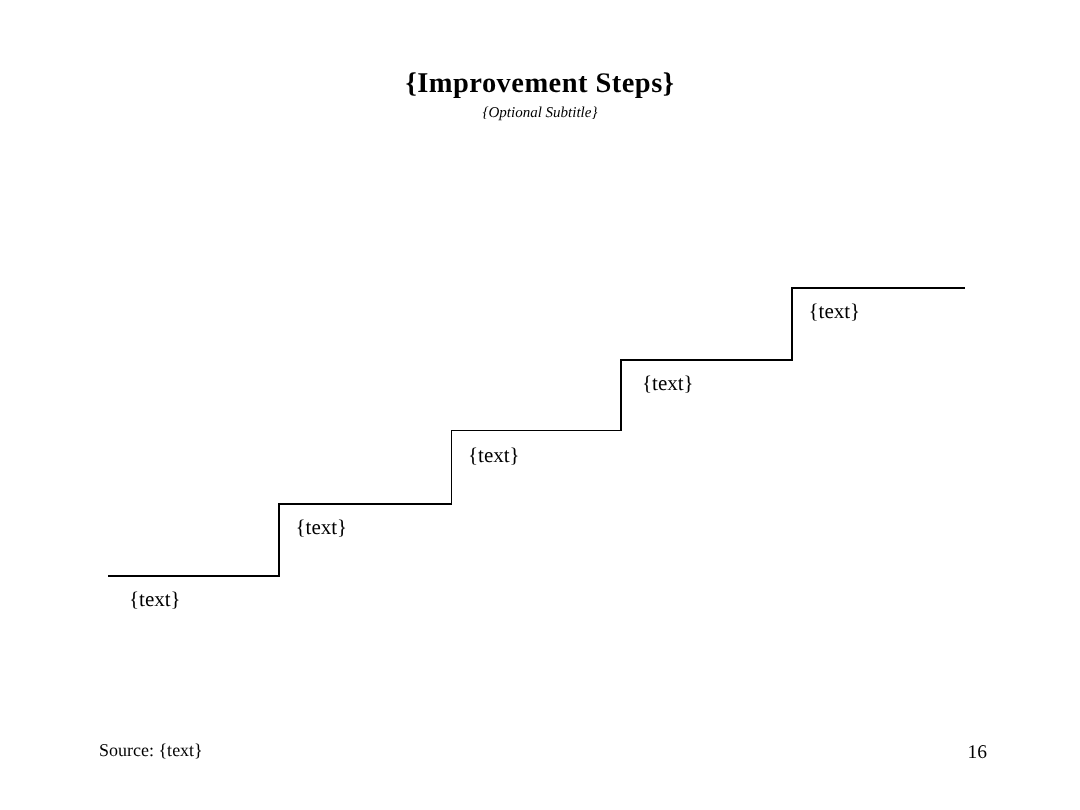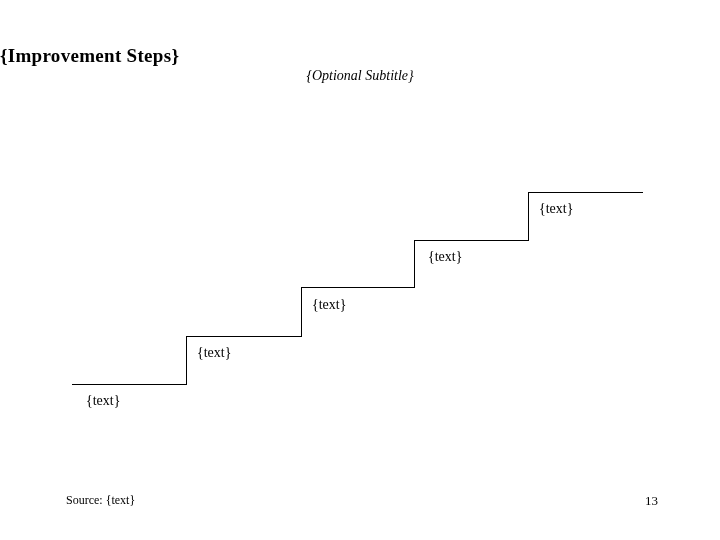--- a/index.html
+++ b/index.html
@@ -14,32 +14,33 @@
     background: #ffffff;
     overflow: hidden;
     font-family: "Liberation Serif", "DejaVu Serif", serif;
     color: #000000;
   }
   .title {
     position: absolute;
     left: 0;
     right: 0;
     top: 45px;
+    text-align: center;
     font-size: 19px;
     font-weight: bold;
     line-height: 21px;
     letter-spacing: 0.3px;
   }
   .subtitle {
     position: absolute;
     left: 0;
     right: 0;
     top: 68px;
     text-align: center;
-    font-size: 14px;
+    font-size: 10px;
     font-style: italic;
     line-height: 15px;
   }
   .diagram {
     position: absolute;
     left: 0;
     top: 0;
     width: 720px;
     height: 540px;
   }
@@ -85,14 +86,14 @@
     <div id="step-labels">
         <div class="step-label" style="left: 86px; top: 395px;">{text}</div>
         <div class="step-label" style="left: 197px; top: 347px;">{text}</div>
         <div class="step-label" style="left: 312px; top: 299px;">{text}</div>
         <div class="step-label" style="left: 428px; top: 251px;">{text}</div>
         <div class="step-label" style="left: 539px; top: 203px;">{text}</div>
       </div>
   </div>
 
   <div class="source-note">Source: {text}</div>
-  <div class="page-number">13</div>
+  <div class="page-number">16</div>
 </div>
 
 </body></html>

